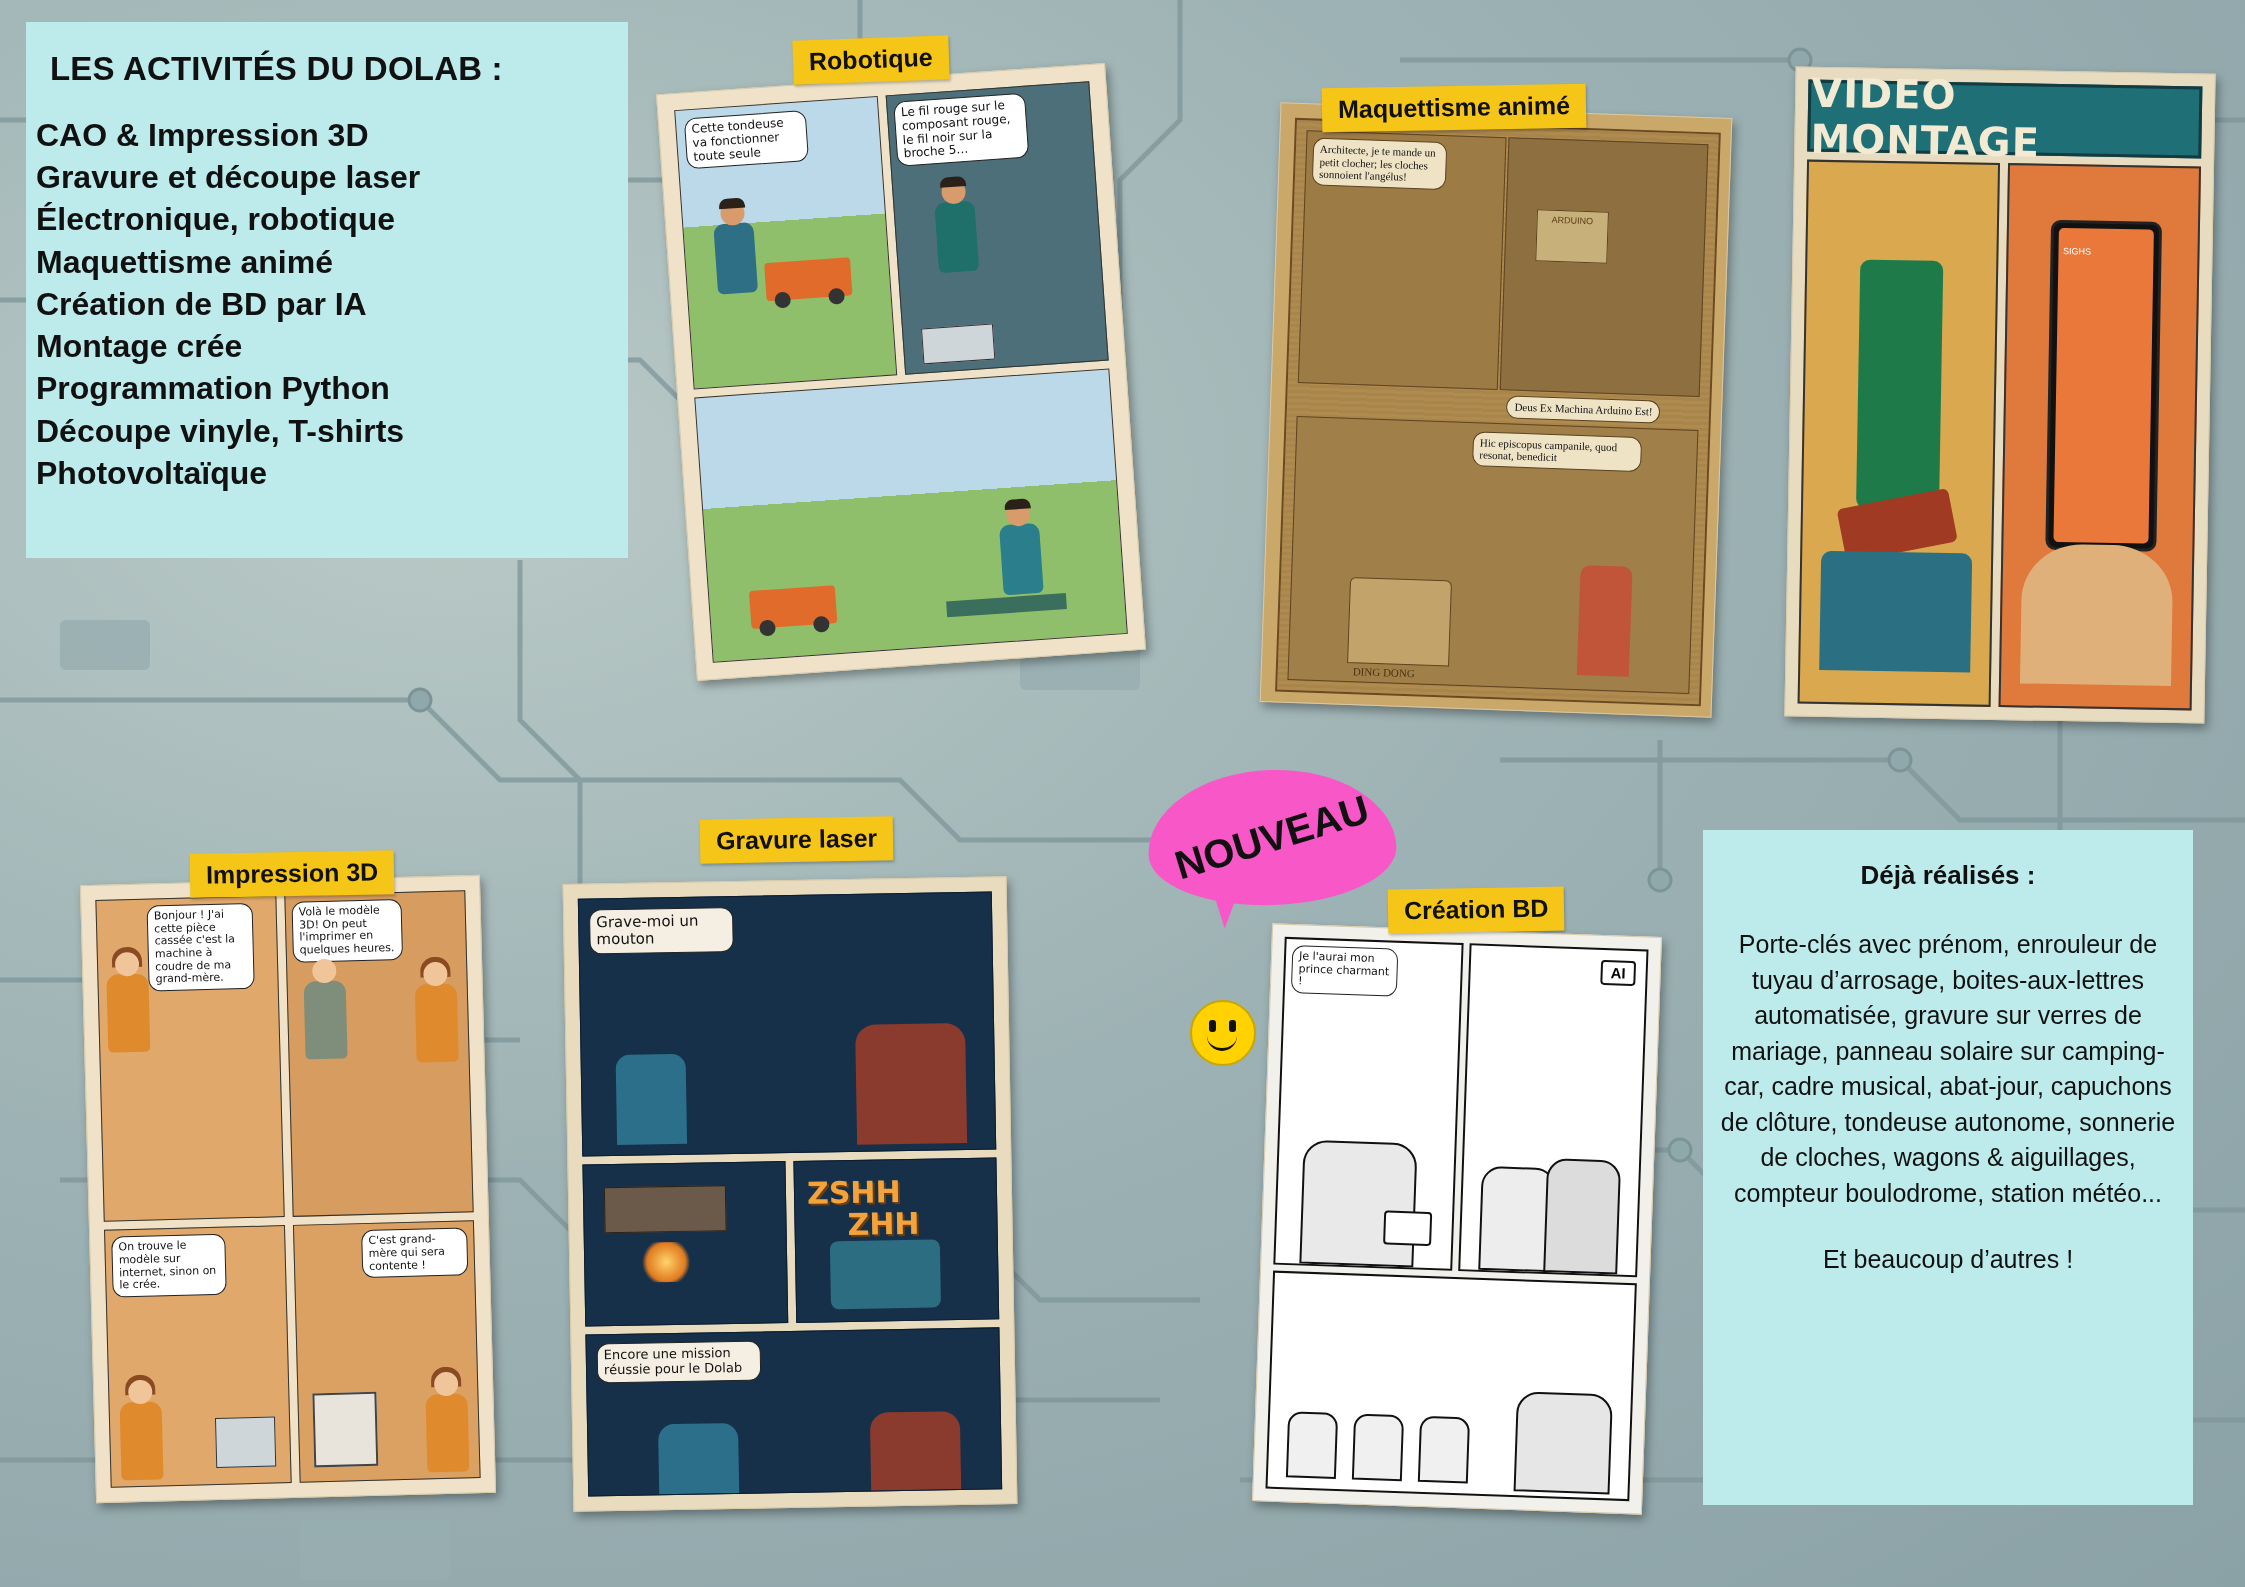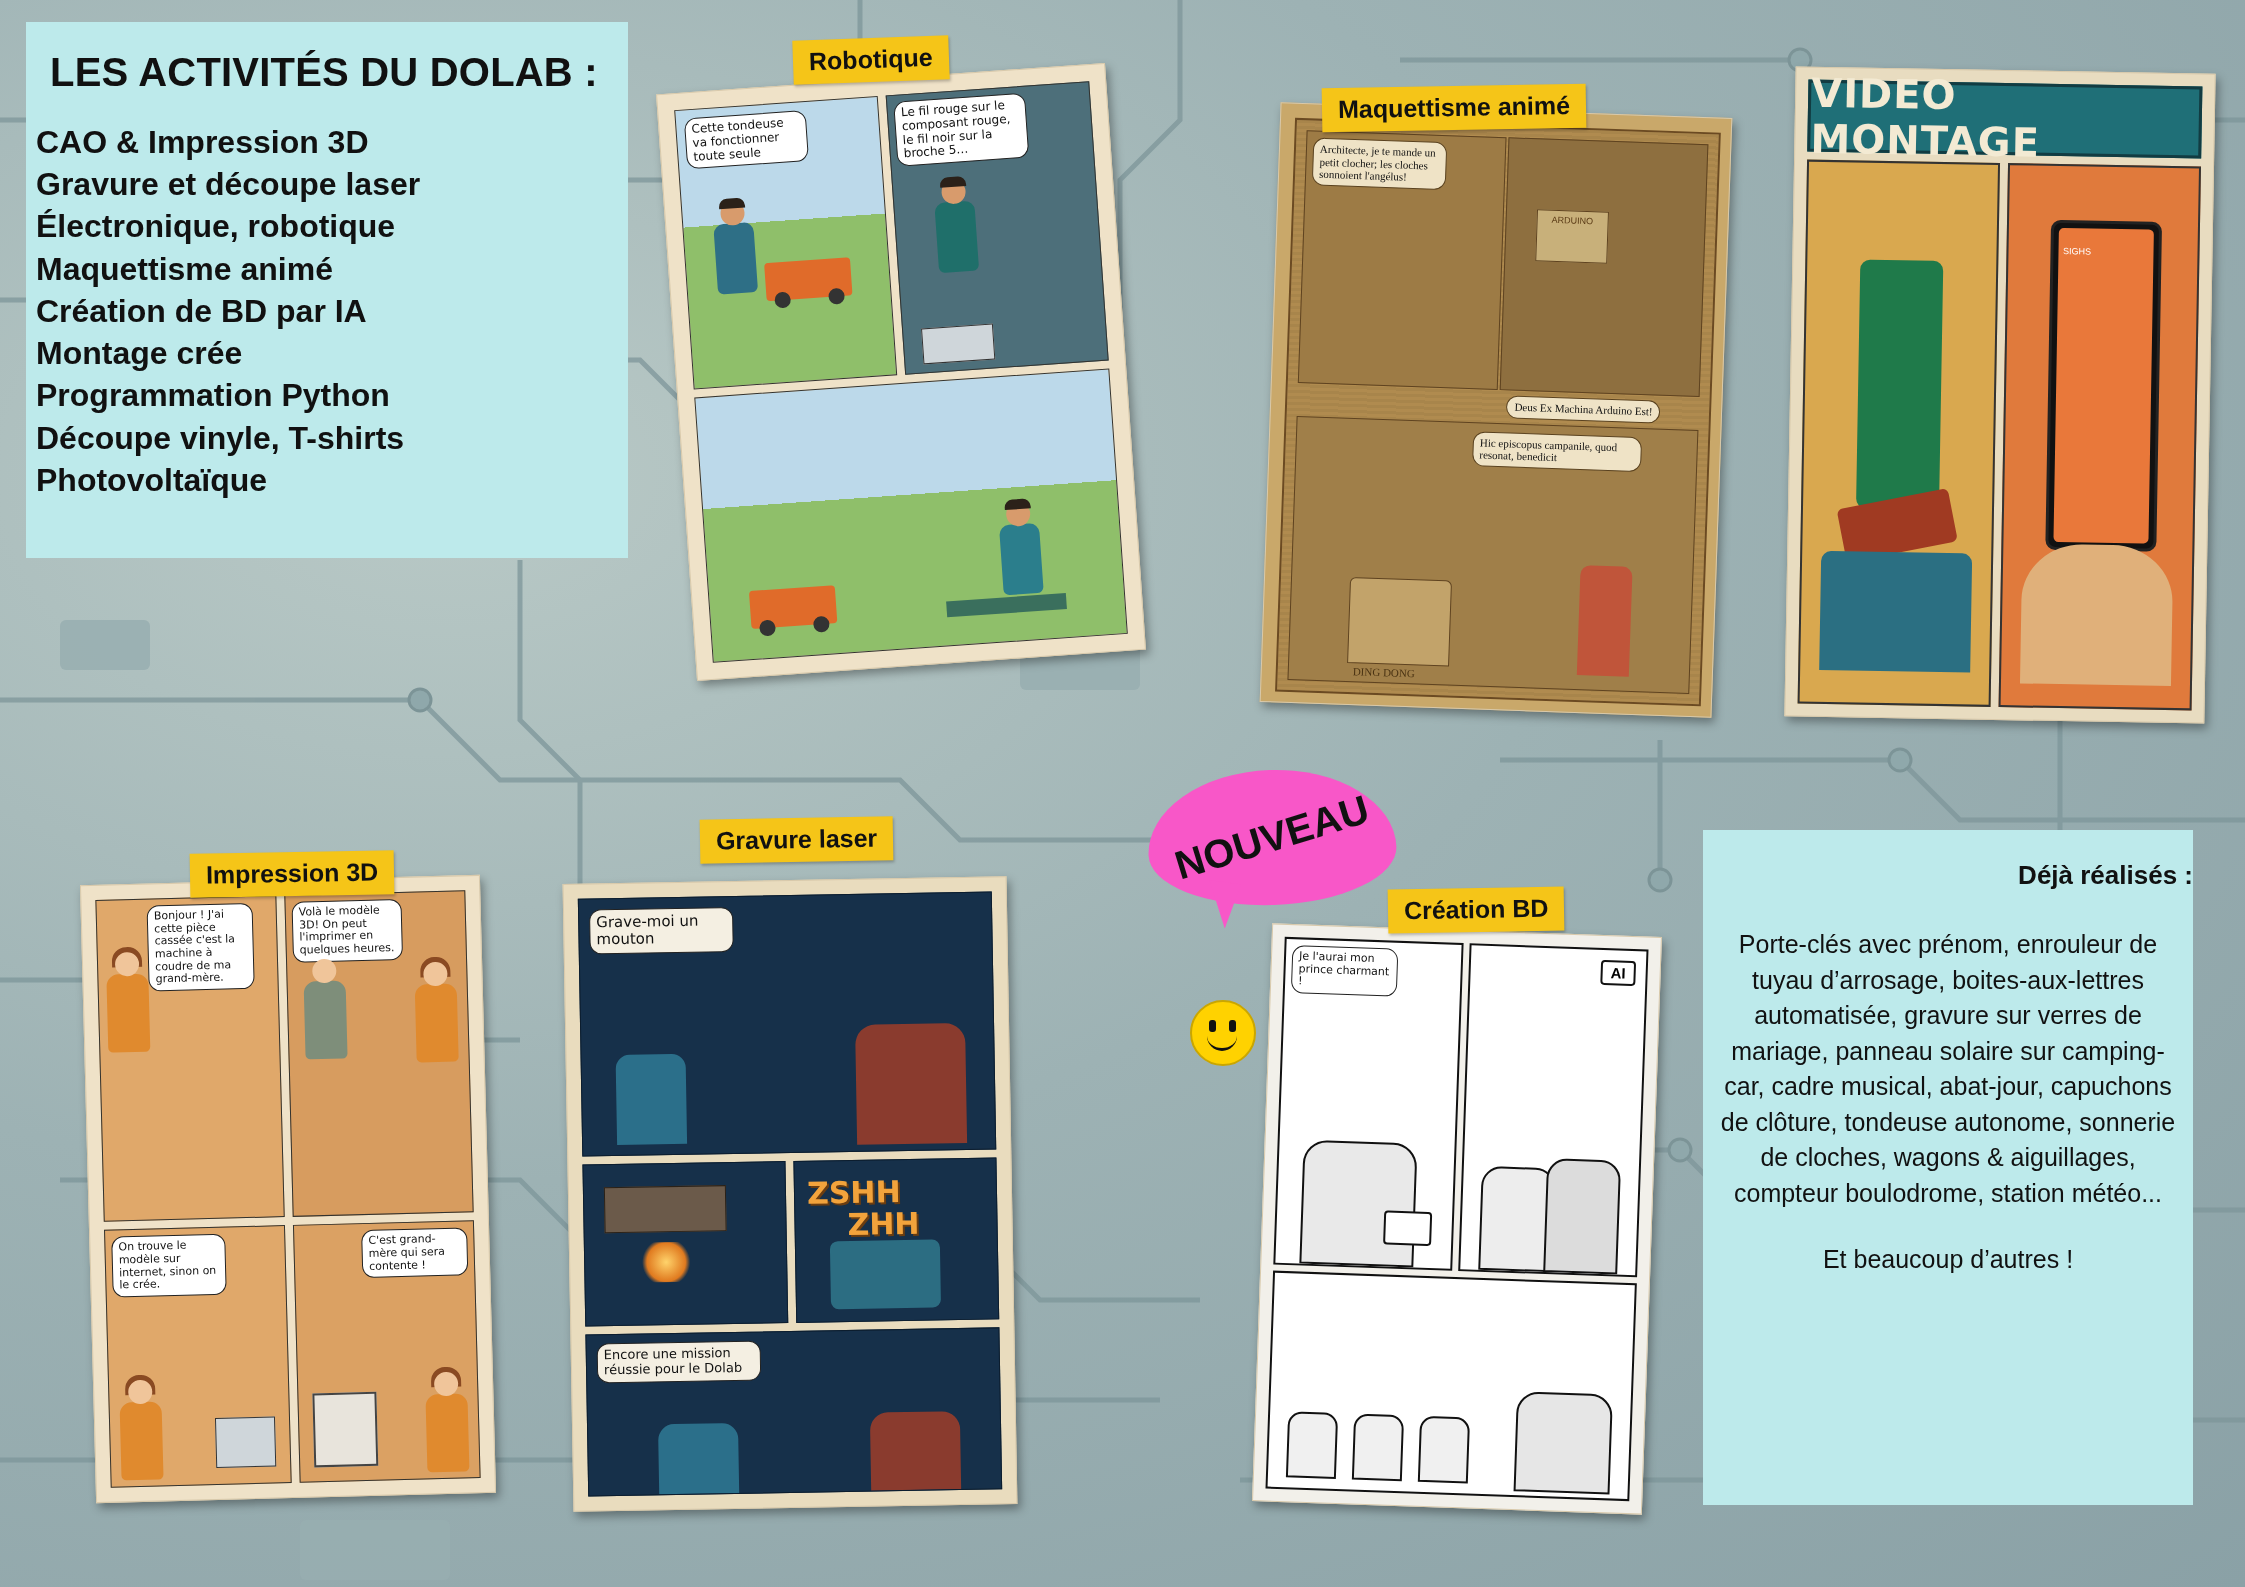--- a/index.html
+++ b/index.html
@@ -45,36 +45,36 @@
   }
   .bub.small{font-size:11px;}
   .lbl{position:absolute;font-size:12px;color:#111;}
 
   
   #activities{
     left:26px;top:22px;width:602px;height:536px;
     padding:0;
   }
   #activities .head{
-    font-size:40px;font-weight:bold;color:#111;
+    font-size:33px;font-weight:bold;color:#111;
     padding:28px 0 0 24px;letter-spacing:.2px;
   }
   #activities ul{
     list-style:none;margin:0;padding:26px 10px 0 10px;text-align:left;
   }
   #activities li{
     font-size:32px;font-weight:bold;color:#111;line-height:1.32;
   }
 
   
   #realises{
     left:1703px;top:830px;width:490px;height:675px;
   }
   #realises .t{
-    text-align:right;font-size:26px;font-weight:bold;color:#111;padding:30px 0 0 0;
+    text-align:center;font-size:26px;font-weight:bold;color:#111;padding:30px 0 0 0;
   }
   #realises .body{
     text-align:center;font-size:25px;color:#111;line-height:1.42;padding:36px 16px 0 16px;
   }
   #realises .more{
     text-align:center;font-size:25px;color:#111;padding:34px 0 0 0;
   }
 
   
   #nouveau{

